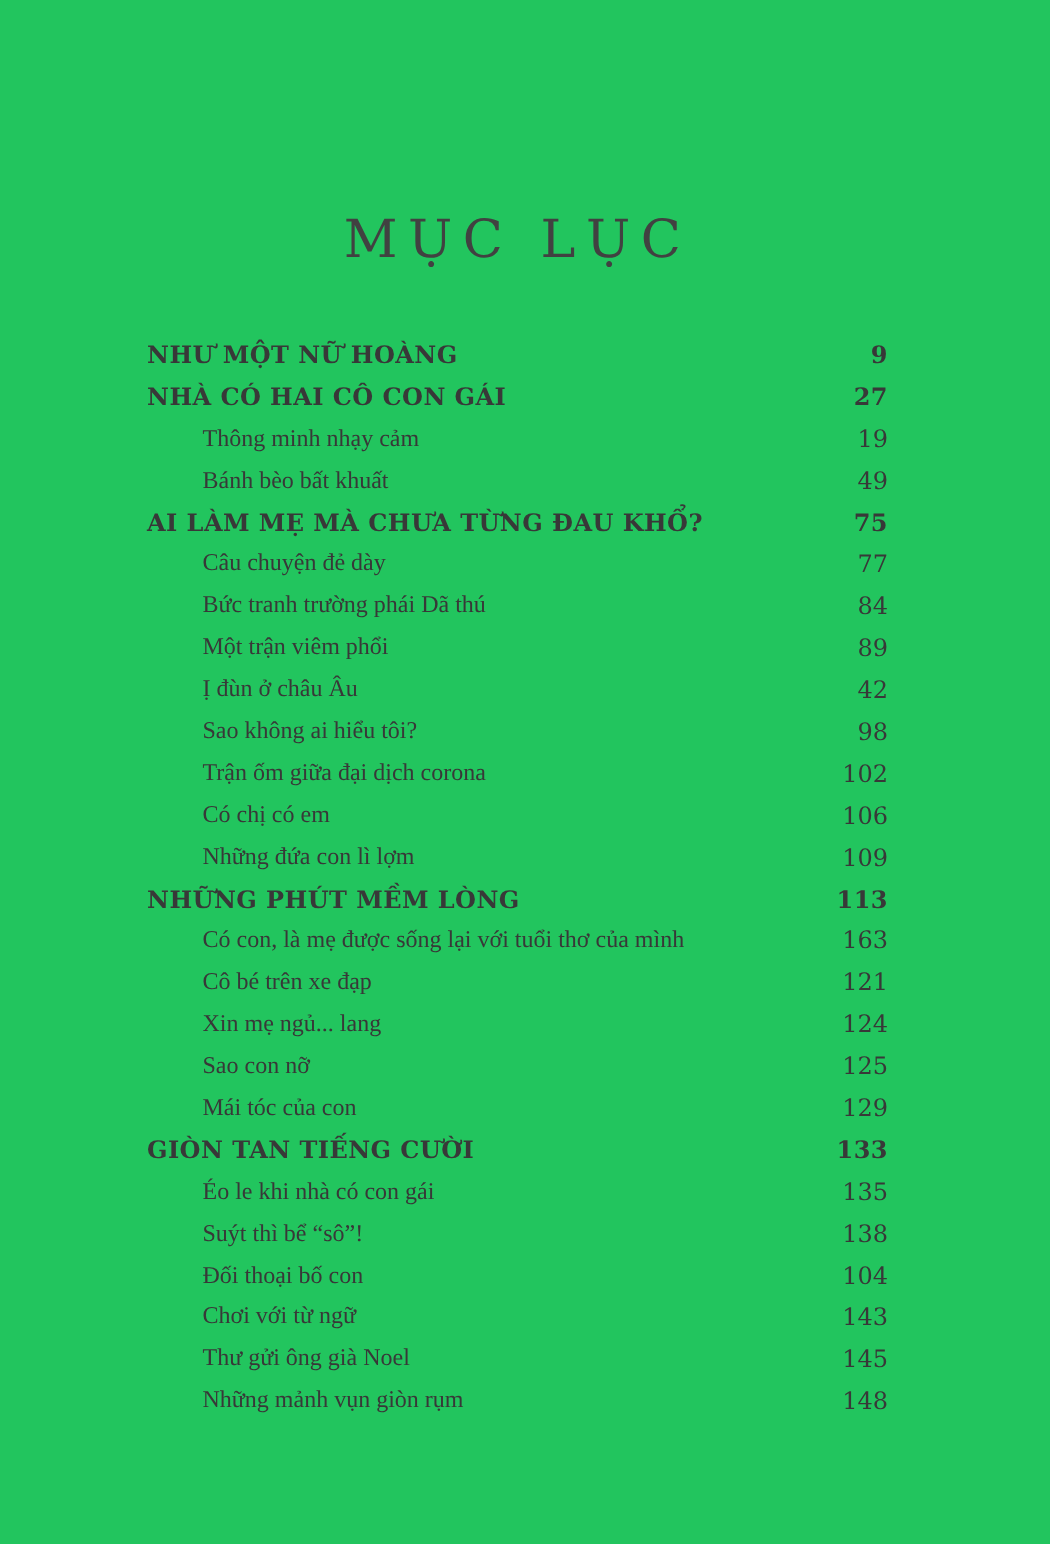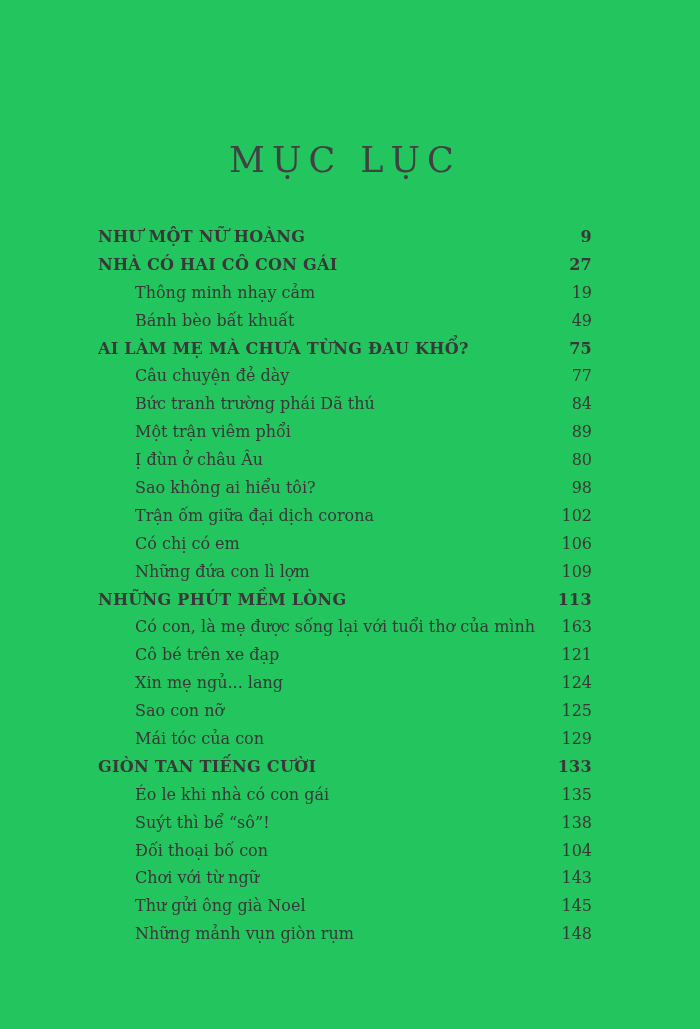--- a/index.html
+++ b/index.html
@@ -41,20 +41,21 @@
   }
   .toc-row.level-1 {
     font-weight: 700;
     letter-spacing: 0.3px;
   }
   .toc-row .label {
     white-space: nowrap;
   }
   .toc-row.level-2 .label {
     padding-left: 37px;
+    font-family: Liberation Serif, serif;
   }
   .toc-row .page-num {
     white-space: nowrap;
     padding-left: 12px;
   }
 </style>
 </head>
 <body>
 
 <div class="page">
@@ -87,21 +88,21 @@
       <div class="toc-row level-2">
         <span class="label">Bức tranh trường phái Dã thú</span>
         <span class="page-num">84</span>
       </div>
       <div class="toc-row level-2">
         <span class="label">Một trận viêm phổi</span>
         <span class="page-num">89</span>
       </div>
       <div class="toc-row level-2">
         <span class="label">Ị đùn ở châu Âu</span>
-        <span class="page-num">80</span>
+        <span class="page-num">42</span>
       </div>
       <div class="toc-row level-2">
         <span class="label">Sao không ai hiểu tôi?</span>
         <span class="page-num">98</span>
       </div>
       <div class="toc-row level-2">
         <span class="label">Trận ốm giữa đại dịch corona</span>
         <span class="page-num">102</span>
       </div>
       <div class="toc-row level-2">

